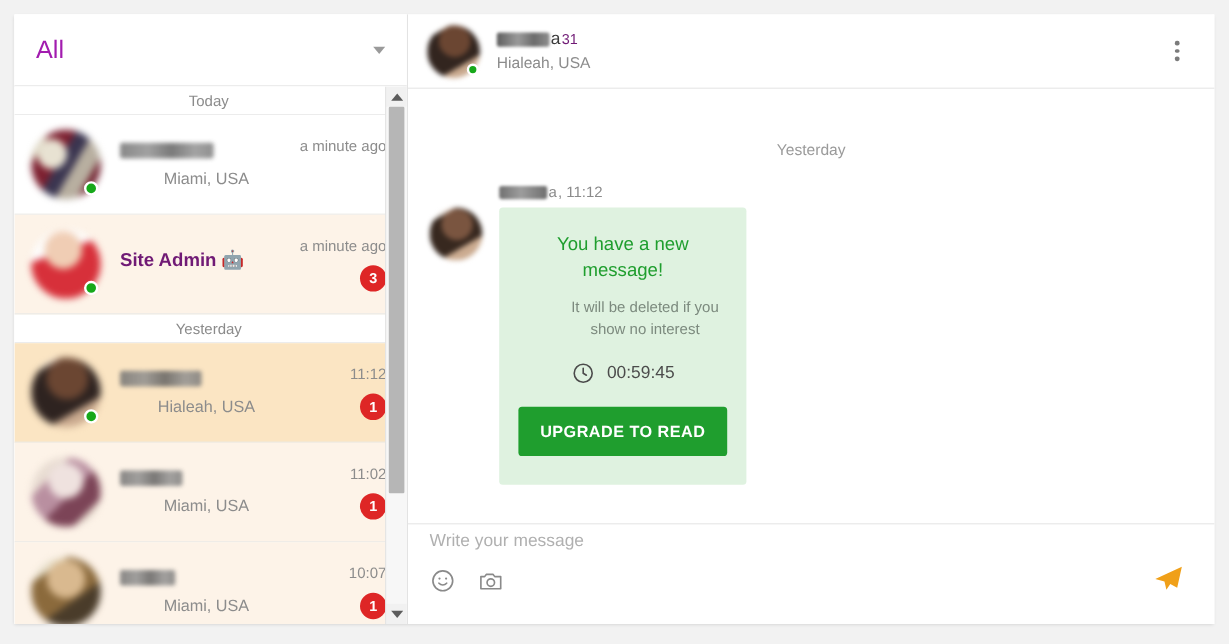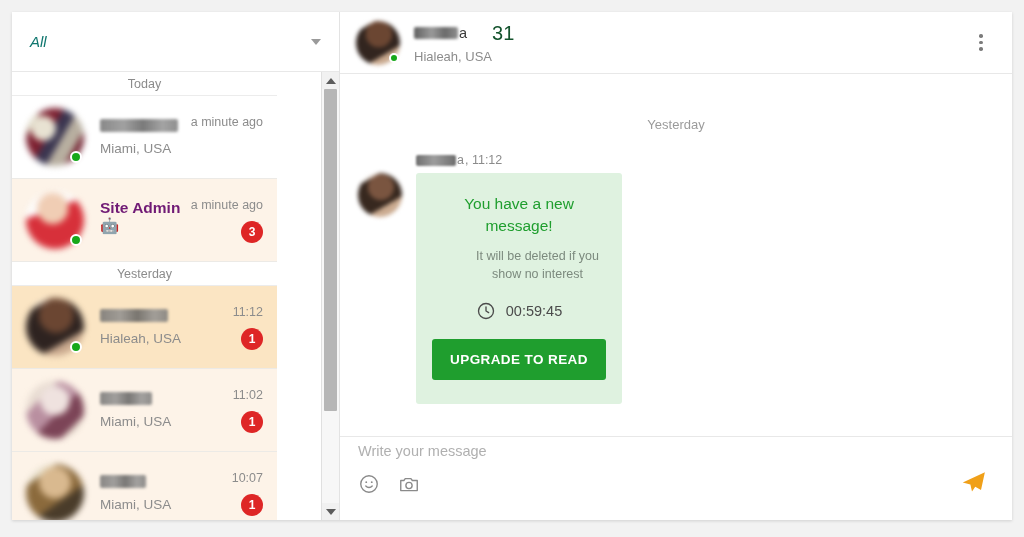--- a/index.html
+++ b/index.html
@@ -27,36 +27,37 @@
   }
   .filter-bar {
     height: 60px; flex: 0 0 60px;
     display: flex; align-items: center;
     padding: 0 18px;
     border-bottom: 1px solid #e8e8e8;
     background: #fff;
     cursor: pointer;
   }
   .filter-label {
-    font-size: 15px; color: #0f766e; flex: 1; font-style: italic;
+    font-size: 21px; color: #a21caf; flex: 1;
   }
   .chevron-down {
     width: 0; height: 0;
     border-left: 5px solid transparent;
     border-right: 5px solid transparent;
     border-top: 6px solid #9a9a9a;
   }
 
   .conv-scroll {
     flex: 1; position: relative; overflow: hidden;
   }
   .conv-list {
     position: absolute; left: 0; top: 0;
-    width: 265px; height: 100%;
+    width: 324px; height: 100%;
     background: #fff;
+    text-align: center;
   }
 
   .day-sep {
     height: 24px;
     display: flex; align-items: center; justify-content: center;
     font-size: 12.5px; color: #8b8b8b;
     background: #fff;
     border-bottom: 1px solid #ececec;
   }
 
@@ -193,21 +194,21 @@
   .hdr-text { flex: 1; padding-left: 14px; }
   .hdr-name {
     display: flex; align-items: center; gap: 1px;
     font-size: 14.5px; color: #3a3a3a; margin-bottom: 4px;
   }
   .hdr-name-blur {
     display: inline-block; width: 44px; height: 12px;
     background: linear-gradient(90deg,#5f5f5f,#9a9a9a 40%,#6b6b6b 70%,#8e8e8e);
     filter: blur(1.4px); border-radius: 2px;
   }
-  .hdr-age { font-size: 20px; color: #14532d; margin-left: 24px; }
+  .hdr-age { font-size: 12px; color: #701a75; }
   .hdr-loc { font-size: 13px; color: #8c8c8c; }
   .kebab {
     width: 26px; height: 30px; cursor: pointer;
     display: flex; flex-direction: column; align-items: center; justify-content: center; gap: 3px;
   }
   .kebab i { width: 3.5px; height: 3.5px; border-radius: 50%; background: #7b7b7b; display: block; }
 
   .chat-body {
     flex: 1; position: relative; overflow: hidden; padding: 0 18px;
   }

